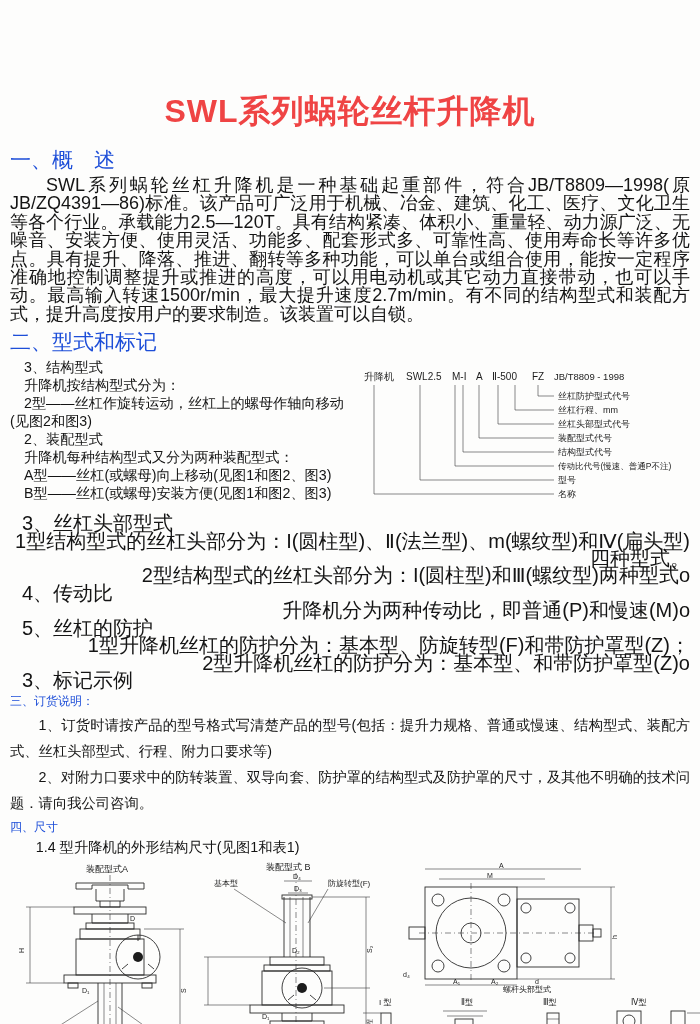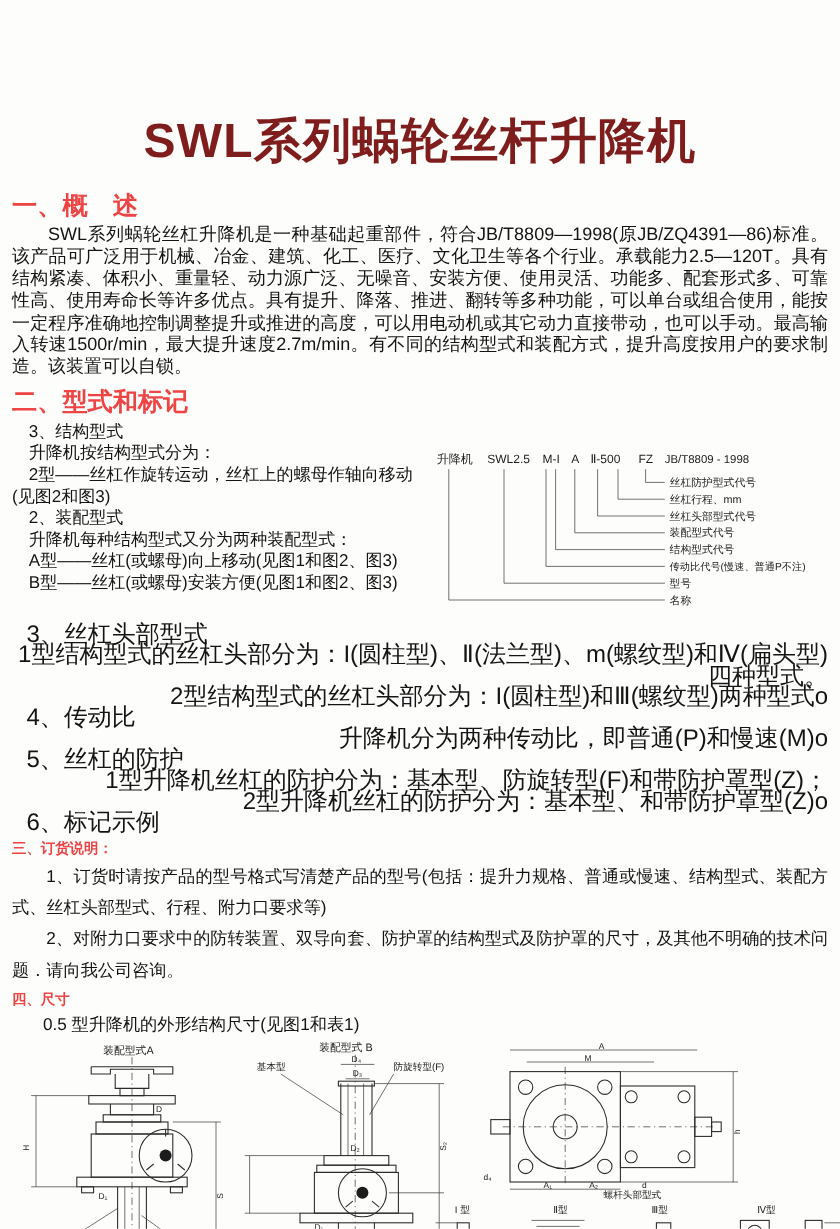--- a/index.html
+++ b/index.html
@@ -2,28 +2,28 @@
 <html><head>
 <meta charset="utf-8">
 <style>
   html,body{margin:0;padding:0;}
   body{
     width:700px;height:1024px;background:#ffffff;color:#141414;
     font-family:"Liberation Sans","DejaVu Sans",sans-serif;
     -webkit-font-smoothing:antialiased;overflow:hidden;
   }
   .page{position:relative;width:700px;height:1024px;background:#fdfdfc;box-sizing:border-box;padding:0 10px;overflow:hidden;}
-  .title{margin:90px 0 12px 0;text-align:center;font-size:40px;font-weight:900;letter-spacing:1px;color:#7f1d1d;}
-  h2{font-size:21px;font-weight:bold;margin:2px 0 2px 0;color:#ef4444;}
+  .title{margin:90px 0 12px 0;text-align:center;font-size:32px;font-weight:900;letter-spacing:1px;color:#ef4444;}
+  h2{font-size:21px;font-weight:normal;margin:2px 0 2px 0;color:#1d4ed8;}
   h2.small{font-size:12px;}
-  .body-par{font-size:15px;line-height:18.4px;text-align:justify;text-indent:2em;margin:0;}
+  .body-par{font-size:18px;line-height:18.4px;text-align:justify;text-indent:2em;margin:0;}
   .s2-row{display:flex;align-items:flex-start;}
   .s2-left{width:352px;font-size:14.2px;line-height:18px;}
   .s2-left .item{text-indent:14px;}
-  .s2-right{width:318px;margin-top:21px;}
+  .s2-right{width:318px;margin-top:8px;}
   .list{font-size:20px;line-height:17.4px;margin-top:1px;}
   .list .num{text-indent:12px;}
   .list .cont{text-indent:2px;text-align:right;}
   .ord{font-size:14.3px;line-height:26px;text-align:justify;text-indent:2em;margin:0;}
   .sub-line{font-size:14.3px;margin:2px 0 0 0;text-indent:1.8em;}
   .figure{position:relative;height:218px;margin-top:4px;}
   .fig-abs{position:absolute;}
   svg{display:block;}
   svg text{font-family:"Liberation Sans","DejaVu Sans",sans-serif;fill:#1c1c1c;}
   .ln{stroke:#2b2b2b;stroke-width:0.9;fill:none;}
@@ -87,29 +87,29 @@
 
   <div class="list">
     <div class="num">3、丝杠头部型式</div>
     <div class="cont">1型结构型式的丝杠头部分为：I(圆柱型)、Ⅱ(法兰型)、m(螺纹型)和Ⅳ(扁头型)四种型式。</div>
     <div class="cont">2型结构型式的丝杠头部分为：I(圆柱型)和Ⅲ(螺纹型)两种型式o</div>
     <div class="num">4、传动比</div>
     <div class="cont">升降机分为两种传动比，即普通(P)和慢速(M)o</div>
     <div class="num">5、丝杠的防护</div>
     <div class="cont">1型升降机丝杠的防护分为：基本型、防旋转型(F)和带防护罩型(Z)；</div>
     <div class="cont">2型升降机丝杠的防护分为：基本型、和带防护罩型(Z)o</div>
-    <div class="num">6、标记示例</div>
+    <div class="num">3、标记示例</div>
   </div>
 
   <h2 class="small" style="margin-top:4px;">三、订货说明：</h2>
   <p class="ord">1、订货时请按产品的型号格式写清楚产品的型号(包括：提升力规格、普通或慢速、结构型式、装配方式、丝杠头部型式、行程、附力口要求等)</p>
   <p class="ord">2、对附力口要求中的防转装置、双导向套、防护罩的结构型式及防护罩的尺寸，及其他不明确的技术问题．请向我公司咨询。</p>
 
   <h2 class="small" style="margin-top:3px;">四、尺寸</h2>
-  <p class="sub-line">0.5 型升降机的外形结构尺寸(见图1和表1)</p>
+  <p class="sub-line">1.4 型升降机的外形结构尺寸(见图1和表1)</p>
 
   <div class="figure">
 
     <div class="fig-abs" style="left:8px;top:0;">
       <svg width="178" height="208" viewBox="0 0 178 208">
         <text x="68" y="11" font-size="9">装配型式A</text>
 
         <line class="thin" x1="92" y1="14" x2="92" y2="196" stroke-dasharray="6 3 1 3"></line>
 
         <polyline class="ln" points="58,22 126,22 126,28 110,28 110,24 74,24 74,28 58,28 58,22"></polyline>

